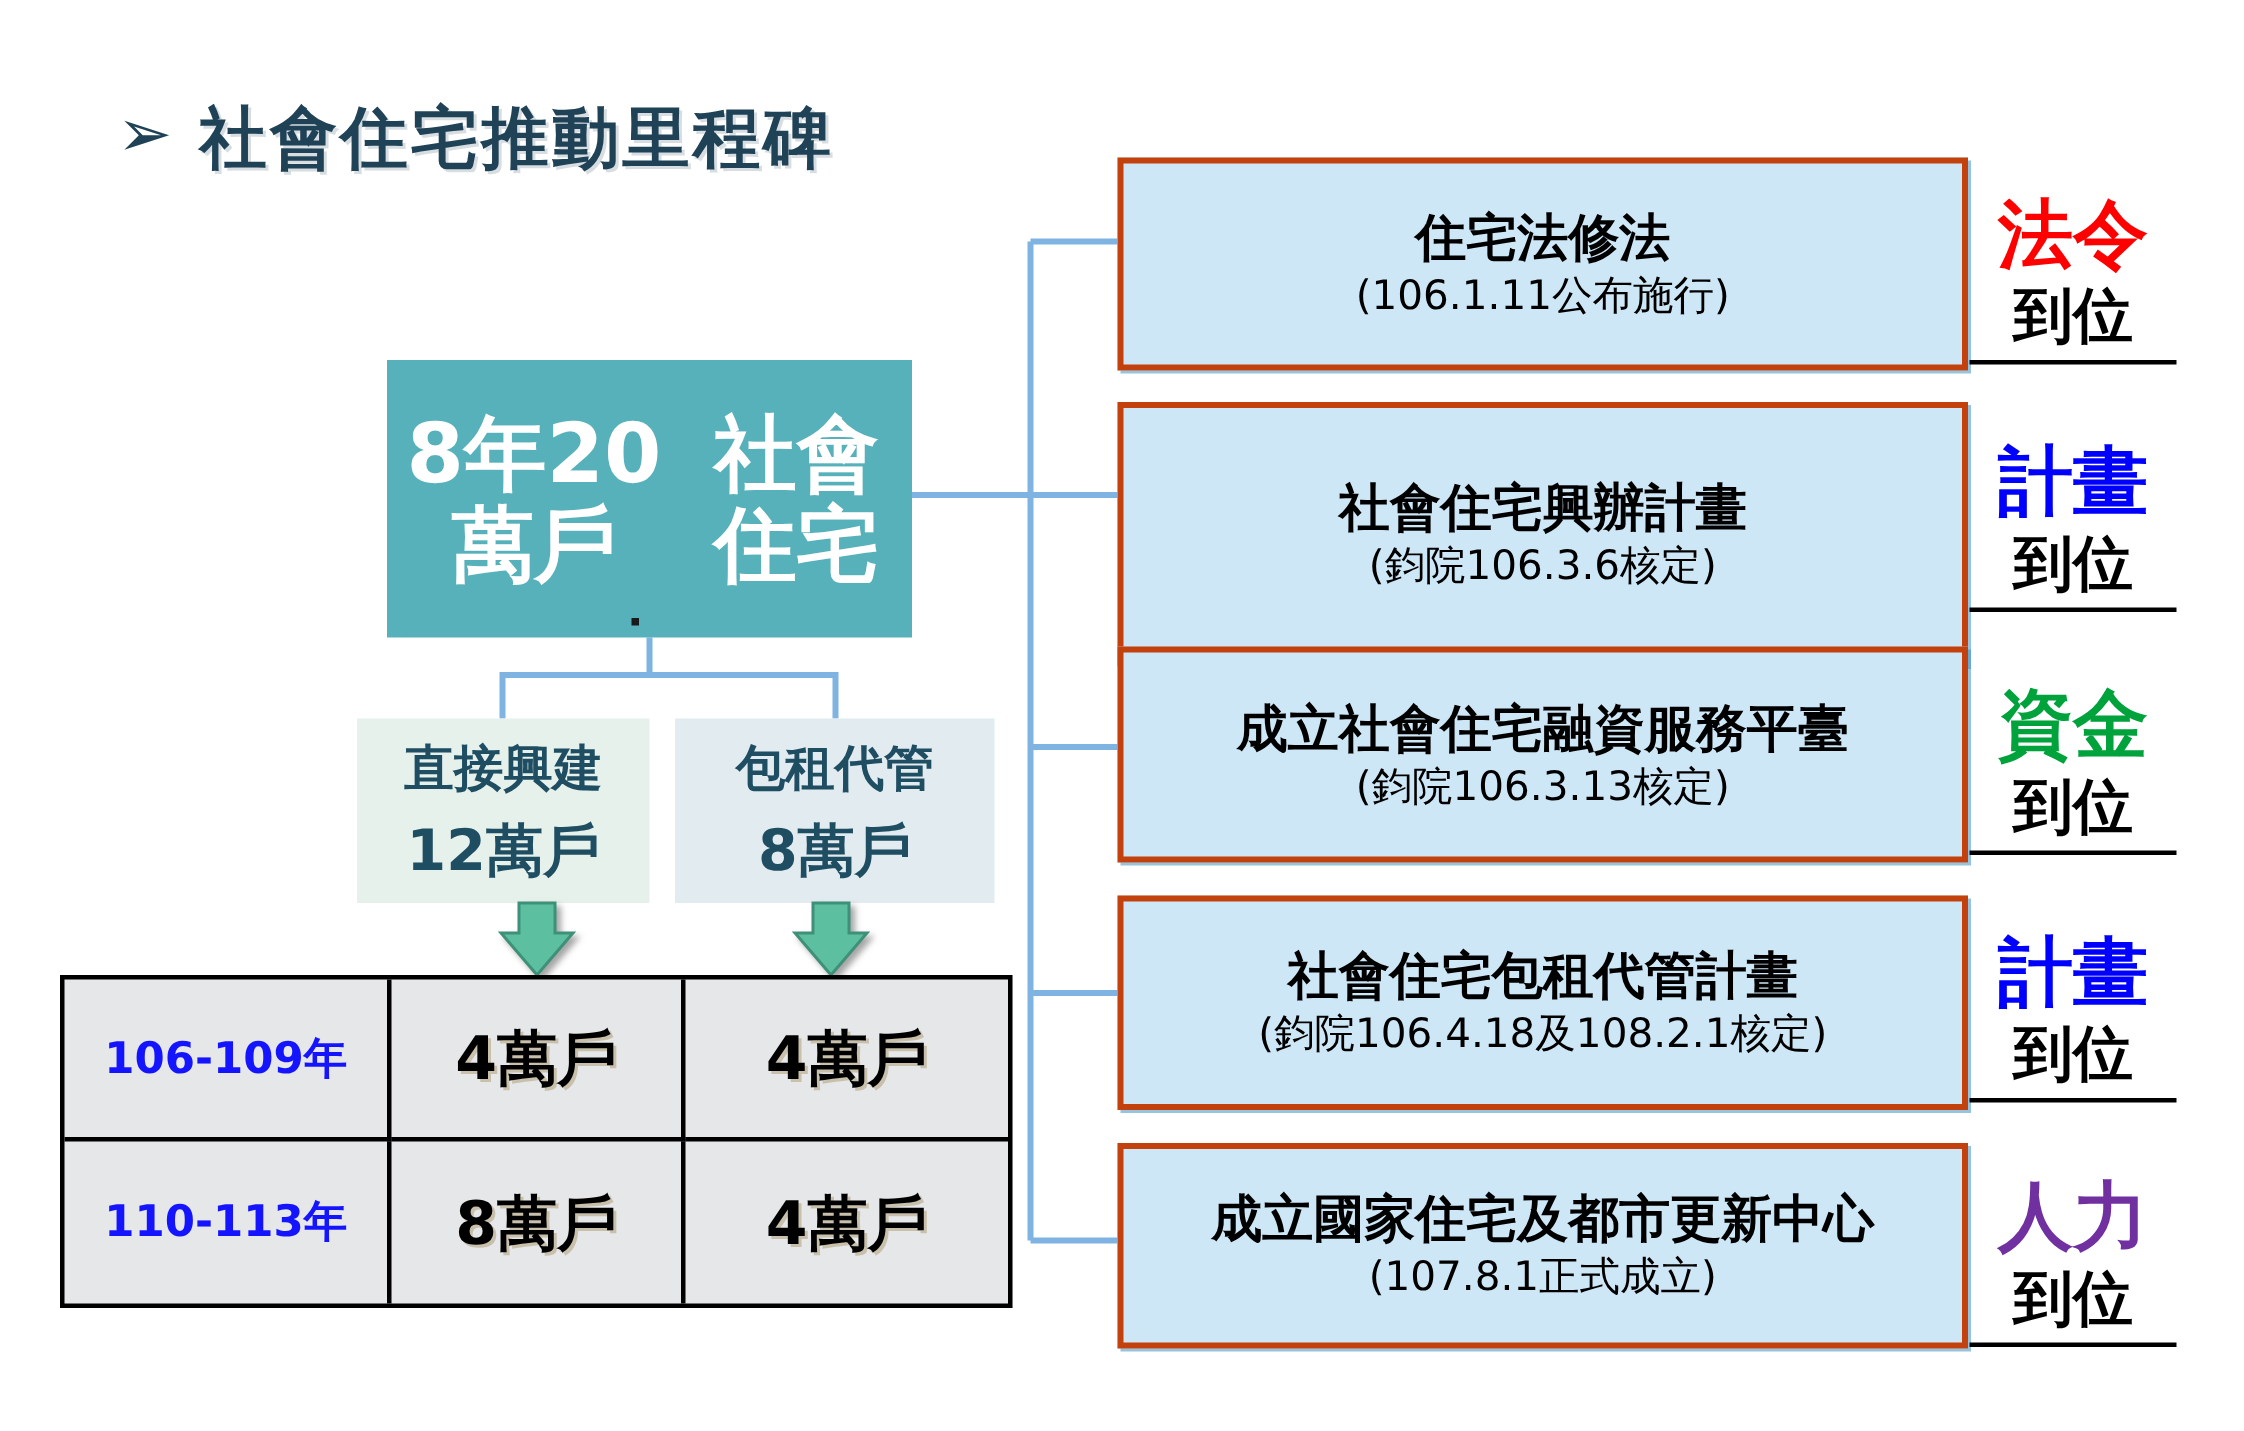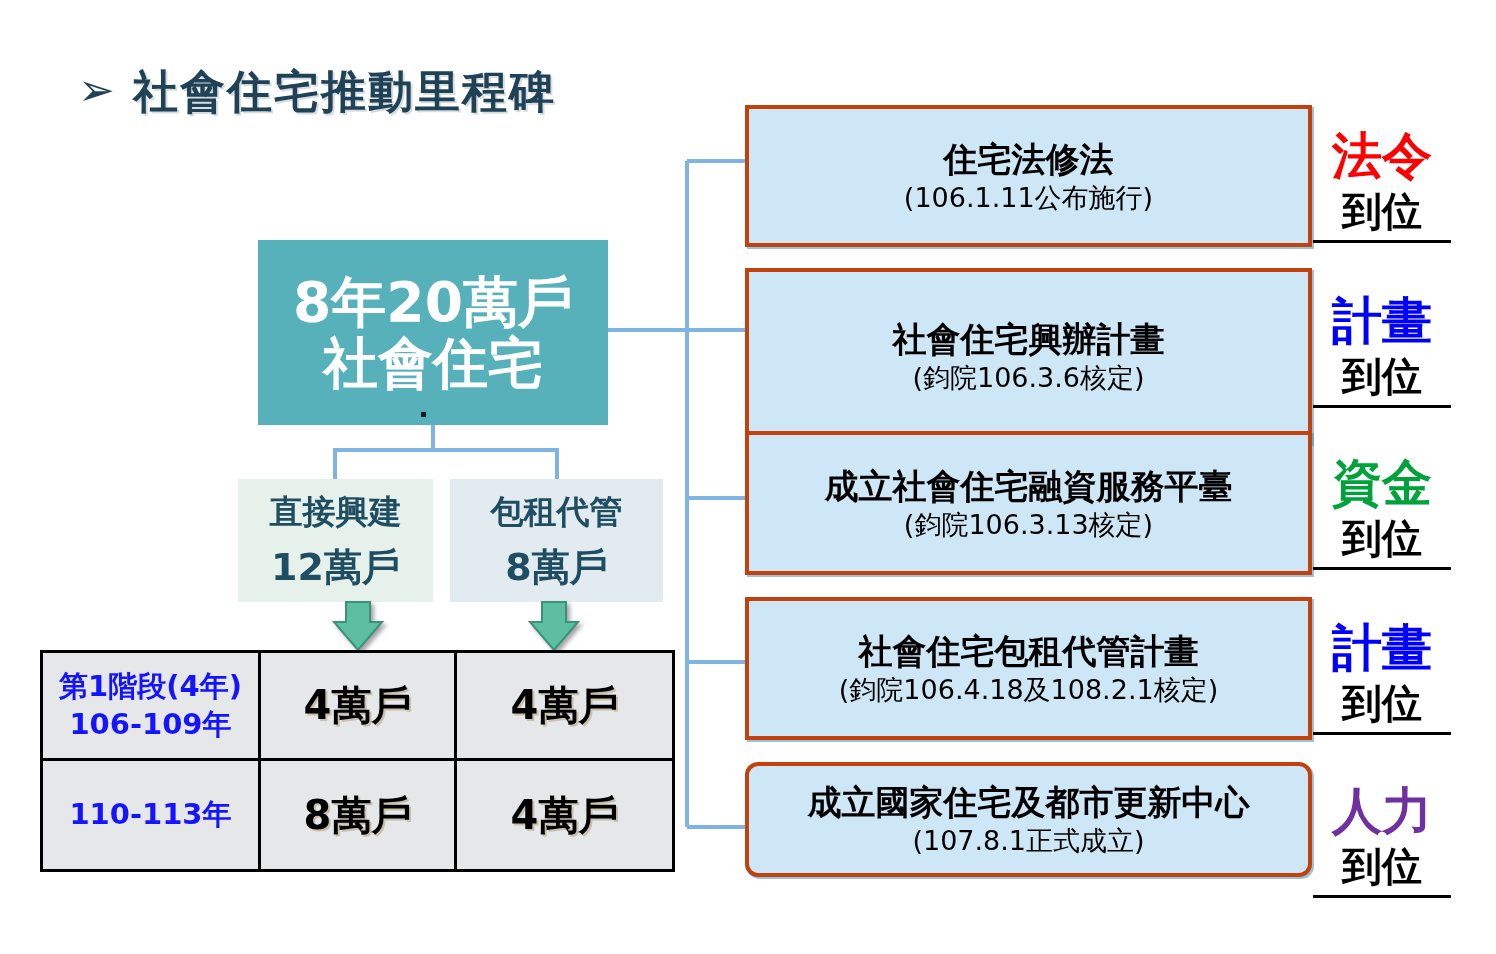--- a/index.html
+++ b/index.html
@@ -31,21 +31,21 @@
   .title .title-text { font-size: 45px; letter-spacing: 2px; text-shadow: 2px 2px 0 rgba(31,66,87,0.18); }
 
   
   .rootbox {
     position: absolute;
     left: 258px; top: 240px;
     width: 350px; height: 185px;
     background: #57B1BB;
     color: #ffffff;
     display: flex;
-    flex-direction: column;
+    flex-direction: row;
     justify-content: center;
     align-items: center;
     text-align: center;
     font-weight: bold;
     font-size: 55px;
     line-height: 1.1;
     padding: 6px 0;
     box-sizing: border-box;
   }
   .stray-dot {
@@ -184,21 +184,20 @@
 
   <svg class="down-arrow" style="left:332px; top:600px;" width="52" height="52" viewBox="0 0 52 52">
     <path d="M14 2 h24 v20 h12 L26 50 L2 22 h12 z" fill="#5CBFA0" stroke="#3E9178" stroke-width="2"></path>
   </svg>
   <svg class="down-arrow" style="left:528px; top:600px;" width="52" height="52" viewBox="0 0 52 52">
     <path d="M14 2 h24 v20 h12 L26 50 L2 22 h12 z" fill="#5CBFA0" stroke="#3E9178" stroke-width="2"></path>
   </svg>
 
   <div class="phase-table">
     <div class="cell col1 row1">
-      <div class="phase-line">第1階段(4年)</div>
       <div class="phase-line">106-109年</div>
     </div>
     <div class="cell col2 row1">
       <div class="amount">4萬戶</div>
     </div>
     <div class="cell col3 row1">
       <div class="amount">4萬戶</div>
     </div>
     <div class="cell col1 row2">
       <div class="phase-line">110-113年</div>
@@ -220,21 +219,21 @@
     <div class="m-note">(鈞院106.3.6核定)</div>
   </div>
   <div class="milestone" style="top:431px; height:144px;">
     <div class="m-title">成立社會住宅融資服務平臺</div>
     <div class="m-note">(鈞院106.3.13核定)</div>
   </div>
   <div class="milestone" style="top:597px; height:143px;justify-content:center;">
     <div class="m-title">社會住宅包租代管計畫</div>
     <div class="m-note">(鈞院106.4.18及108.2.1核定)</div>
   </div>
-  <div class="milestone" style="top:762px; height:115px;border-radius:13px;">
+  <div class="milestone" style="top:762px; height:137px;">
     <div class="m-title">成立國家住宅及都市更新中心</div>
     <div class="m-note">(107.8.1正式成立)</div>
   </div>
 
   <div class="milestone-label" style="top:126px;">
     <div class="tag" style="color: rgb(255, 0, 0);">法令</div>
     <div class="status">到位</div>
     <div class="underline"></div>
   </div>
   <div class="milestone-label" style="top:291px;">

